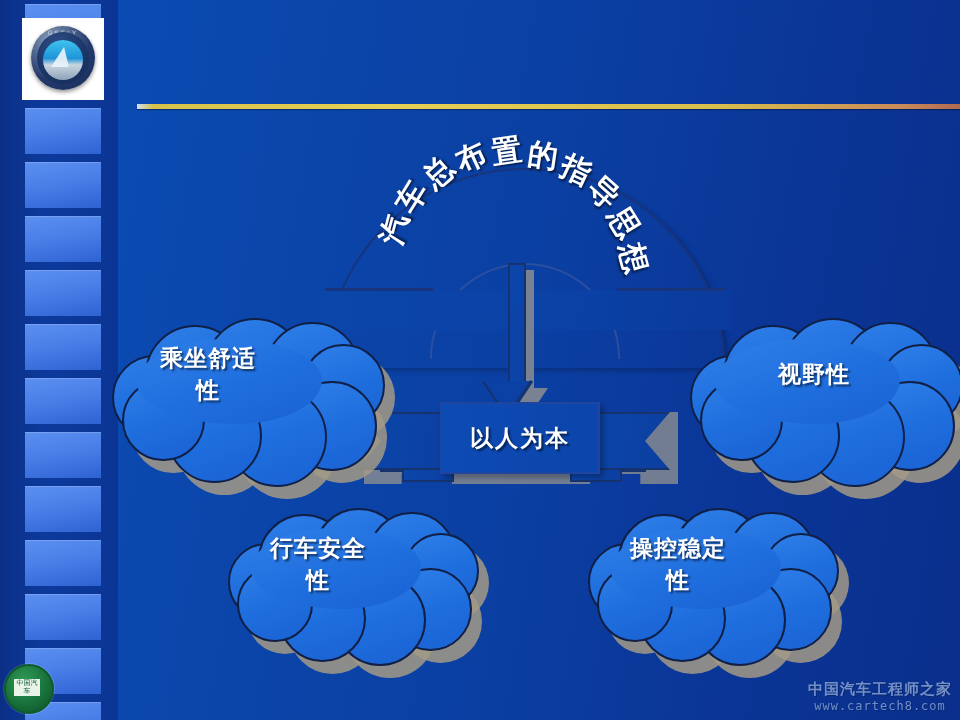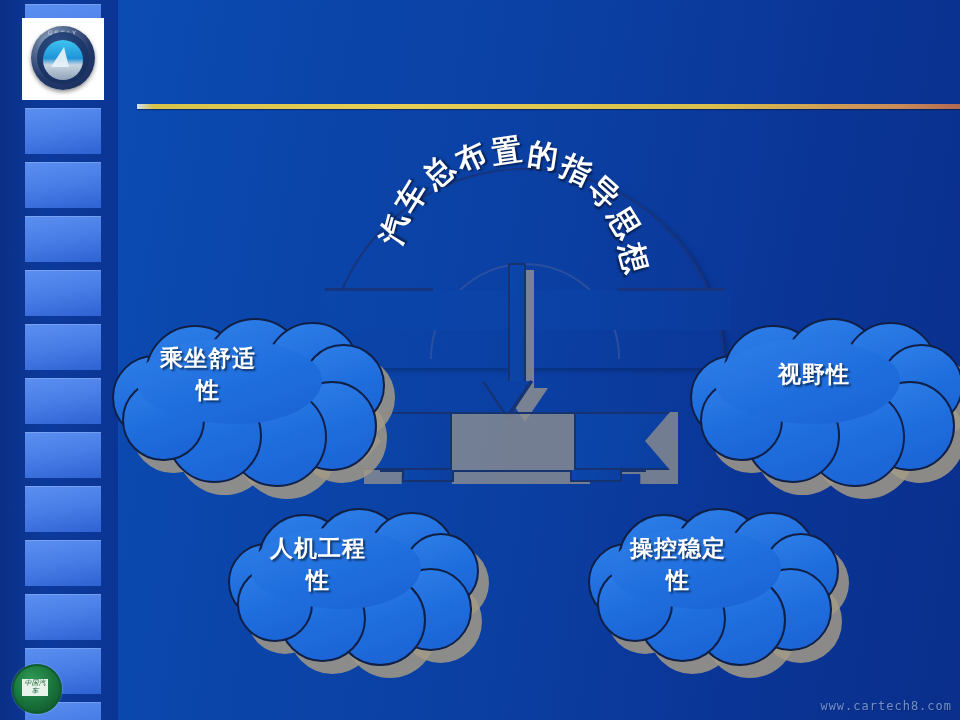--- a/index.html
+++ b/index.html
@@ -82,28 +82,27 @@
     text-align: center;
     font-size: 6px;
     letter-spacing: 2.4px;
     color: #c9d8ee;
     font-family: "DejaVu Sans", "Liberation Sans", sans-serif;
   }
 
   
   .seal {
     position: absolute;
-    left: 12px; bottom: 6px;
+    left: 4px; bottom: 6px;
     width: 46px; height: 46px;
     border-radius: 50%;
     background: radial-gradient(circle at 40% 32%, #2f9b55 0%, #18713a 55%, #0d4f27 100%);
     border: 2px solid #0f5c2d;
     box-shadow: 0 0 0 1px rgba(255,255,255,.15);
     z-index: 7;
-    font-style: italic;
   }
   .seal-inner {
     position: absolute;
     left: 8px; top: 13px;
     width: 26px; height: 17px;
     background: #e8f3ea;
     font-size: 7px;
     line-height: 8px;
     color: #0d5b2c;
     text-align: center;
@@ -423,20 +422,23 @@
   <div class="ribbon-shadow"></div>
   <div class="ribbon">
     <div class="ribbon-left"></div>
     <div class="ribbon-right"></div>
     <div class="ribbon-bar-top"></div>
     <div class="ribbon-bar-bot"></div>
     <div class="ribbon-tail-l"></div>
     <div class="ribbon-tail-r"></div>
   </div>
 
+  <div class="center-box">
+    <span class="center-box-text">以人为本</span>
+  </div>
 
   <div id="cloud-layer">
       <div class="cloud" style="left: 112px; top: 318px; width: 250px; height: 132px;">
         <div class="lobe lobe-shadow" style="width: 85px; height: 85px; left: 10px; top: 48.96px;"></div>
         <div class="lobe lobe-shadow" style="width: 100px; height: 100px; left: 42.5px; top: 18.6px;"></div>
         <div class="lobe lobe-shadow" style="width: 100px; height: 100px; left: 102.5px; top: 12px;"></div>
         <div class="lobe lobe-shadow" style="width: 95px; height: 95px; left: 162.5px; top: 15.96px;"></div>
         <div class="lobe lobe-shadow" style="width: 82.5px; height: 82.5px; left: 200px; top: 38.4px;"></div>
         <div class="lobe lobe-shadow" style="width: 90px; height: 90px; left: 185px; top: 75.36px;"></div>
         <div class="lobe lobe-shadow" style="width: 100px; height: 100px; left: 125px; top: 80.64px;"></div>
@@ -490,21 +492,21 @@
         <div class="lobe" style="width: 78.2px; height: 78.2px; left: 0px; top: 35.28px;"></div>
         <div class="lobe" style="width: 92px; height: 92px; left: 29.9px; top: 6.3px;"></div>
         <div class="lobe" style="width: 92px; height: 92px; left: 85.1px; top: 0px;"></div>
         <div class="lobe" style="width: 87.4px; height: 87.4px; left: 140.3px; top: 3.78px;"></div>
         <div class="lobe" style="width: 75.9px; height: 75.9px; left: 174.8px; top: 25.2px;"></div>
         <div class="lobe" style="width: 82.8px; height: 82.8px; left: 161px; top: 60.48px;"></div>
         <div class="lobe" style="width: 92px; height: 92px; left: 105.8px; top: 65.52px;"></div>
         <div class="lobe" style="width: 87.4px; height: 87.4px; left: 50.6px; top: 66.78px;"></div>
         <div class="lobe" style="width: 75.9px; height: 75.9px; left: 9.2px; top: 57.96px;"></div>
         <div class="body" style="left: 23px; top: 20.16px; width: 170.2px; height: 80.64px;"></div>
-        <div class="cloud-label" style="left: 42px; top: 24px;">人机工程
+        <div class="cloud-label" style="left: 42px; top: 24px;">行车安全
 性</div>
       </div>
       <div class="cloud" style="left: 588px; top: 508px; width: 230px; height: 126px;">
         <div class="lobe lobe-shadow" style="width: 78.2px; height: 78.2px; left: 10px; top: 47.28px;"></div>
         <div class="lobe lobe-shadow" style="width: 92px; height: 92px; left: 39.9px; top: 18.3px;"></div>
         <div class="lobe lobe-shadow" style="width: 92px; height: 92px; left: 95.1px; top: 12px;"></div>
         <div class="lobe lobe-shadow" style="width: 87.4px; height: 87.4px; left: 150.3px; top: 15.78px;"></div>
         <div class="lobe lobe-shadow" style="width: 75.9px; height: 75.9px; left: 184.8px; top: 37.2px;"></div>
         <div class="lobe lobe-shadow" style="width: 82.8px; height: 82.8px; left: 171px; top: 72.48px;"></div>
         <div class="lobe lobe-shadow" style="width: 92px; height: 92px; left: 115.8px; top: 77.52px;"></div>
@@ -519,16 +521,17 @@
         <div class="lobe" style="width: 92px; height: 92px; left: 105.8px; top: 65.52px;"></div>
         <div class="lobe" style="width: 87.4px; height: 87.4px; left: 50.6px; top: 66.78px;"></div>
         <div class="lobe" style="width: 75.9px; height: 75.9px; left: 9.2px; top: 57.96px;"></div>
         <div class="body" style="left: 23px; top: 20.16px; width: 170.2px; height: 80.64px;"></div>
         <div class="cloud-label" style="left: 42px; top: 24px;">操控稳定
 性</div>
       </div>
     </div>
 
   <div class="watermark">
+    <div class="wm-cn">中国汽车工程师之家</div>
     <div class="wm-url">www.cartech8.com</div>
   </div>
 
 </div>
 
 </body></html>

